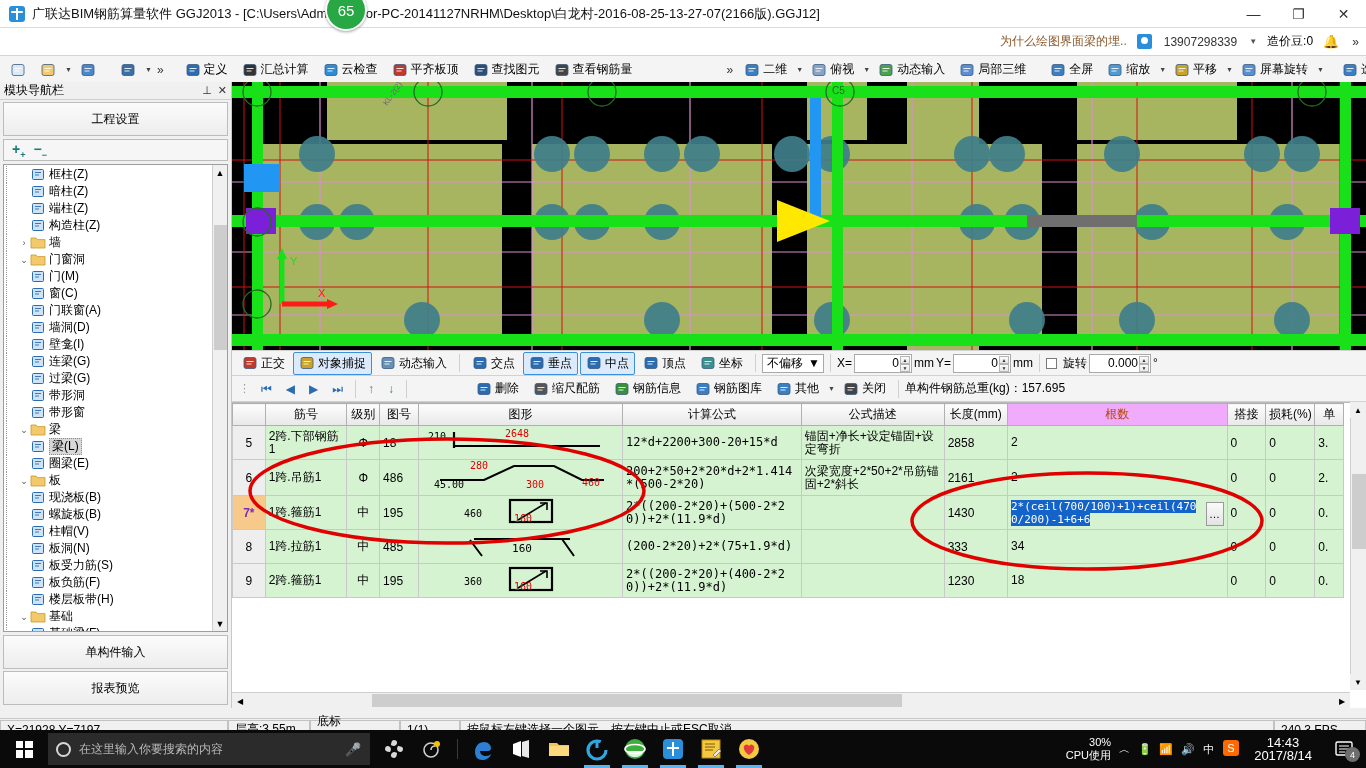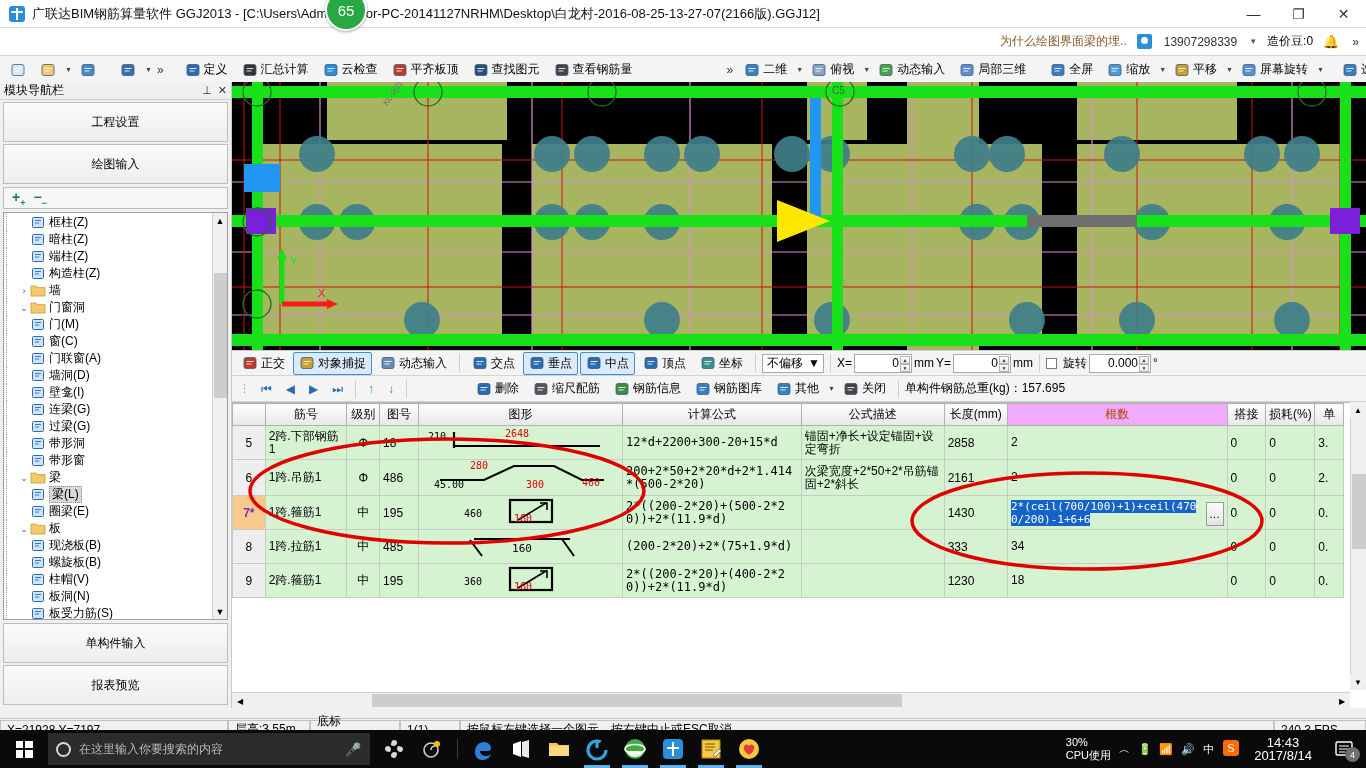--- a/index.html
+++ b/index.html
@@ -69,21 +69,21 @@
   .sidebar{
     position:absolute;left:0;top:-86px;width:232px;bottom:0;background:#f0f0f0;
     border-right:1px solid #c8c8c8; display:flex;flex-direction:column;
   }
   .sb-head{
     height:18px;display:flex;align-items:center;justify-content:space-between;
     padding:0 4px;font-size:12px;background:#f0f0f0;border-bottom:1px solid #cfcfcf;
   }
   .sb-head .hicons{display:flex;gap:6px;font-size:11px;color:#333;}
   .sb-btn{
-    height:40px;margin:2px 3px 0;border:1px solid #bcbcbc;background:linear-gradient(#fbfbfb,#ededed);
+    height:34px;margin:2px 3px 0;border:1px solid #bcbcbc;background:linear-gradient(#fbfbfb,#ededed);
     display:flex;align-items:center;justify-content:center;font-size:12px;
   }
   .sb-tools{ height:22px;display:flex;align-items:center;gap:8px;padding:0 8px;border:1px solid #bcbcbc;margin:3px 3px 0;background:#f6f6f6;}
   .tree{
     flex:1; margin:3px 3px 0; border:1px solid #9e9e9e; background:#fff;
     overflow:hidden; position:relative;
   }
   .tree-inner{ position:absolute;left:0;top:0;right:15px;bottom:0;overflow:hidden;padding-top:1px;}
   .tnode{ display:flex;align-items:center;height:17px;font-size:12px;padding-left:2px;white-space:nowrap;}
   .tnode.sel .tlabel{ background:#d8d8d8; border:1px dotted #8a8a8a; padding:0 2px; }
@@ -164,21 +164,21 @@
   .winlogo{width:17px;height:17px;display:grid;grid-template-columns:1fr 1fr;grid-template-rows:1fr 1fr;gap:2px;}
   .winlogo i{background:#fff;display:block;}
   .searchbox{
     width:322px;height:32px;background:#2b2b2b;display:flex;align-items:center;padding:0 8px;gap:8px;color:#b9b9b9;font-size:12px;
   }
   .circ{width:15px;height:15px;border:2px solid #d7d7d7;border-radius:50%;}
   .tbicons{display:flex;align-items:center;gap:2px;padding-left:6px;}
   .tbi{width:36px;height:38px;display:flex;align-items:center;justify-content:center;position:relative;}
   .tbi.run:after{content:"";position:absolute;bottom:0;left:5px;right:5px;height:3px;background:#59b4f0;}
   .tray{margin-left:auto;display:flex;align-items:center;gap:8px;padding-right:4px;font-size:11px;color:#fff;}
-  .cpu{text-align:left;line-height:13px;font-size:11px;}
+  .cpu{text-align:right;line-height:13px;font-size:11px;}
   .clock{text-align:center;line-height:13px;font-size:13px;padding:0 6px;}
   .notif{width:36px;height:38px;display:flex;align-items:center;justify-content:center;position:relative;}
   .nbadge{position:absolute;right:2px;bottom:6px;width:15px;height:15px;border-radius:50%;background:#6e6e6e;color:#fff;font-size:9px;display:flex;align-items:center;justify-content:center;}
 </style>
 </head>
 <body>
 
 <div class="app">
 
   <div class="titlebar">
@@ -667,21 +667,20 @@
 
     <div class="sidebar">
       <div class="sb-head">
         <span>模块导航栏</span>
         <span class="hicons">
           <span>⊥</span>
           <span>✕</span>
         </span>
       </div>
       <div class="sb-btn">工程设置</div>
-      <div class="sb-btn">绘图输入</div>
       <div class="sb-tools">
         <span style="color:#1a7a7a;font-weight:bold;font-size:14px;">+<sub style="font-size:9px">+</sub></span>
         <span style="color:#1a7a7a;font-weight:bold;font-size:14px;">−<sub style="font-size:9px">−</sub></span>
       </div>
       <div class="tree">
         <div class="tree-inner" id="treebody">
             <div class="tnode">
               <span class="dot-line"></span>
               <span class="dot-line" style="border-left:0"></span>
               <span class="tico"><svg width="16" height="13" viewBox="0 0 16 13">

